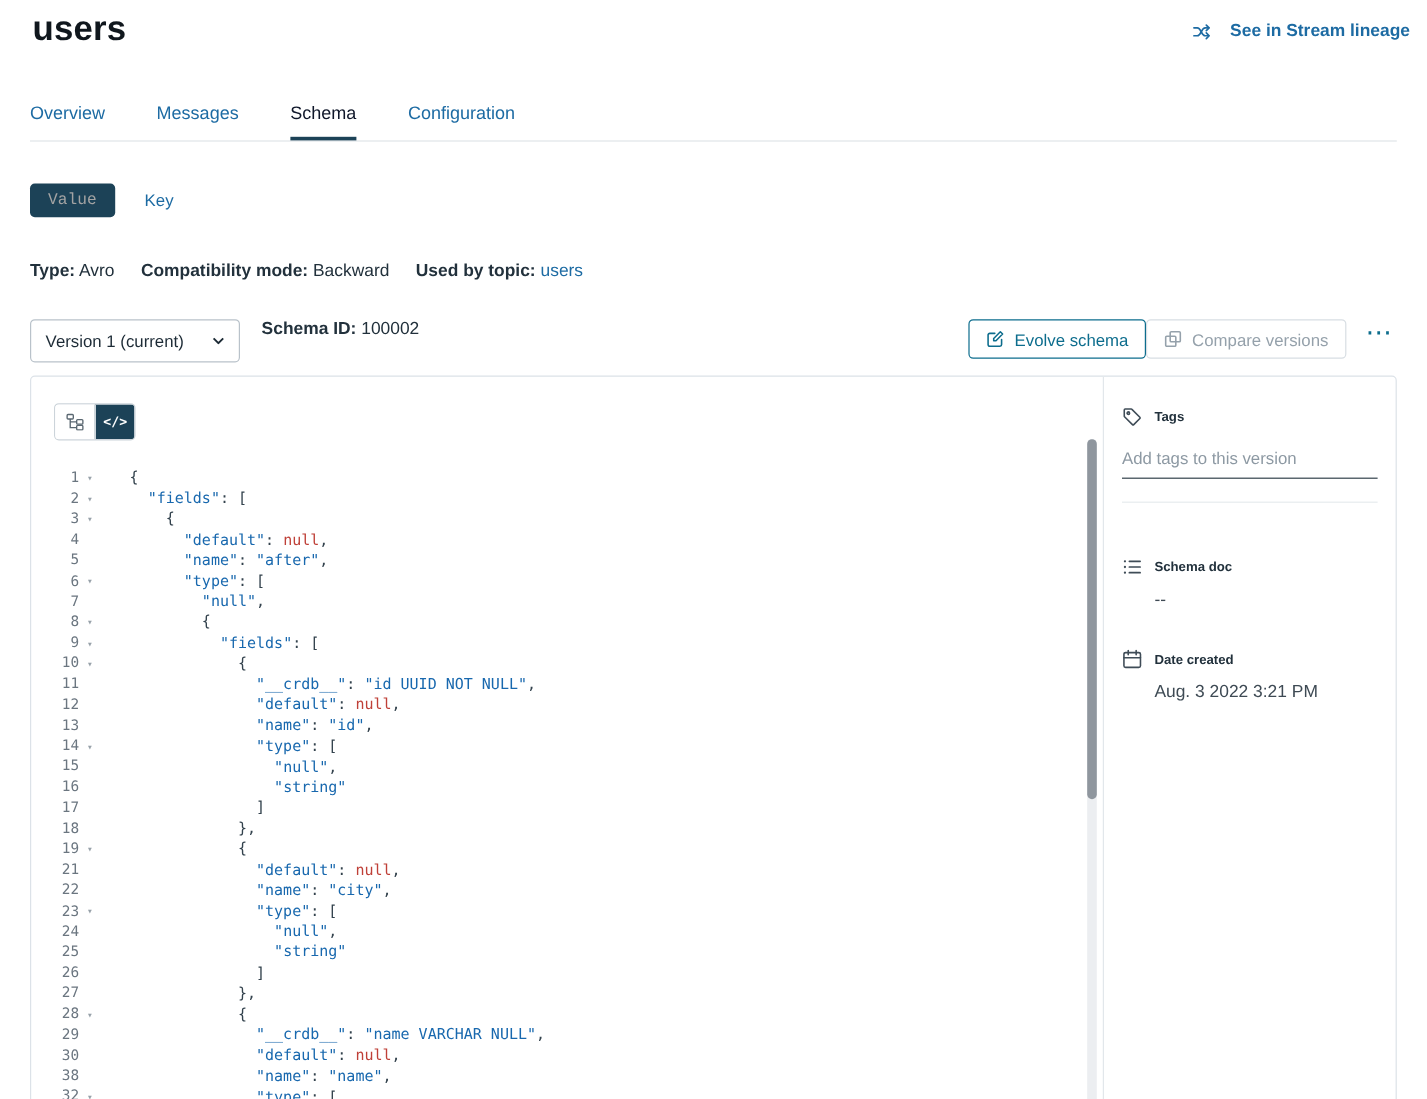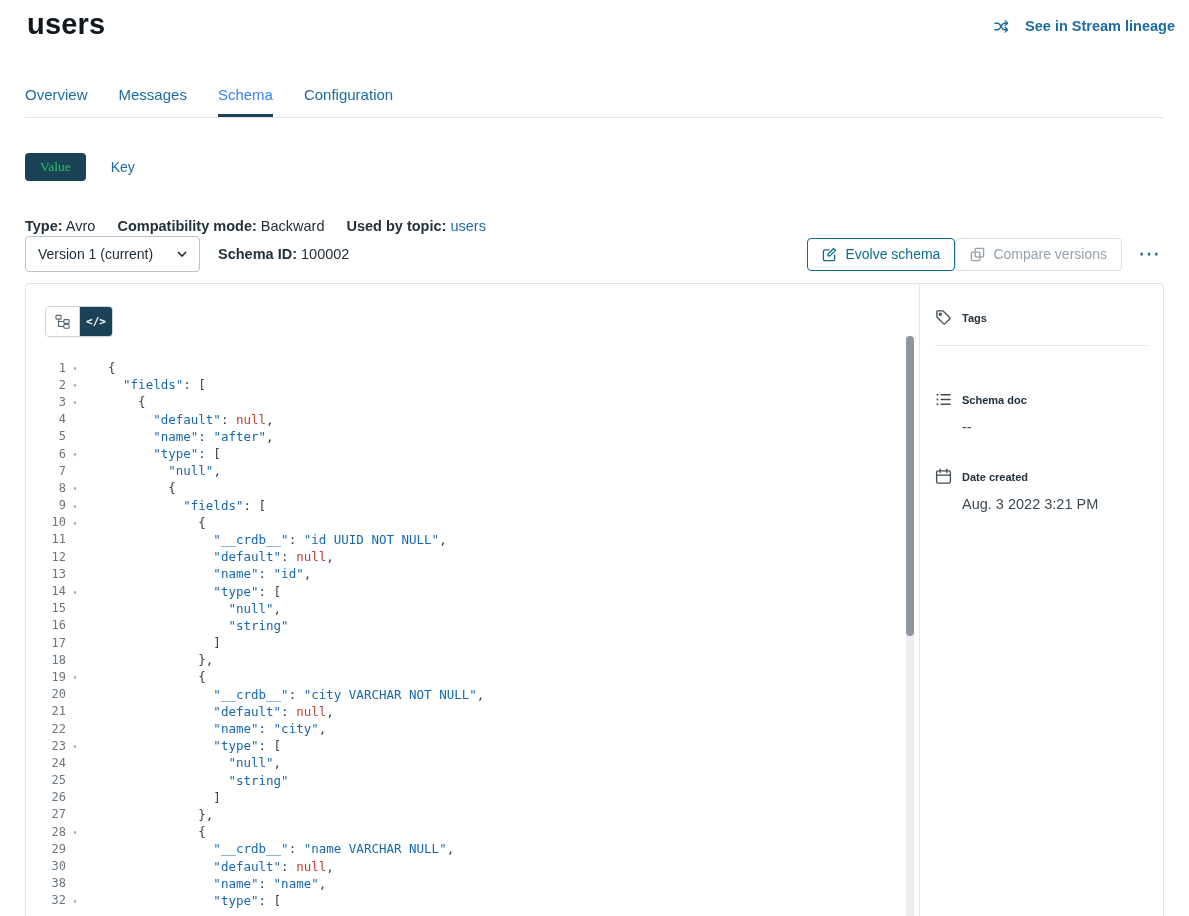--- a/index.html
+++ b/index.html
@@ -13,33 +13,33 @@
   *{box-sizing:border-box}
   html,body{margin:0;padding:0;background:#fff}
   body{width:1189px;height:916px;overflow:hidden;font-family:"Liberation Sans",sans-serif;font-size:14px;color:#22313c}
   .content{padding:0 25px}
   
   .header{display:flex;justify-content:space-between;align-items:flex-start;padding:8px 14px 0 27px}
   .title{font-size:29px;font-weight:700;margin:0;color:#10171d;letter-spacing:.2px}
   .lineage{display:flex;align-items:center;gap:16px;color:var(--link);font-size:14.5px;font-weight:600;margin-top:10px;cursor:pointer;text-decoration:none}
   .ic16{width:15px;height:15px;flex:none}
   
-  .tabbar{display:flex;gap:31px;margin:45px 25px 0 25px;border-bottom:1px solid #e0e4e8}
+  .tabbar{display:flex;gap:43px;margin:45px 25px 0 25px;border-bottom:1px solid #e0e4e8}
   .tab{font-size:15px;color:var(--link);padding-bottom:11px;border-bottom:3px solid transparent;cursor:pointer}
-  .tab.active{color:#3b82f6;border-bottom-color:var(--dark);font-weight:500}
+  .tab.active{color:#0f172a;border-bottom-color:var(--dark);font-weight:500}
   
   .toggles{margin-top:35px;display:flex;align-items:center}
-  .pill{height:28px;padding:0 15px;background:var(--dark);color:#22c55e;border:none;border-radius:4px;font-size:13.5px;font-family:Liberation Serif, serif;cursor:pointer}
+  .pill{height:28px;padding:0 15px;background:var(--dark);color:#a3a3a3;border:none;border-radius:4px;font-size:13.5px;font-family:Liberation Mono, monospace;cursor:pointer}
   .keybtn{background:none;border:none;color:var(--link);font-size:14px;font-family:inherit;margin-left:19px;cursor:pointer}
   
   .meta{display:flex;gap:22px;margin-top:37px;font-size:14.5px;}
   .meta b{font-weight:700}
   .tlink{color:var(--link);text-decoration:none;cursor:pointer}
   
-  .vbar{margin-top:2px;display:flex;align-items:center}
+  .vbar{margin-top:32px;display:flex;align-items:flex-start}
   .select{width:175px;height:36px;border:1px solid #b9c2ca;border-radius:4px;display:flex;align-items:center;justify-content:space-between;padding:0 12px;font-size:14px;color:#1d2b36;cursor:pointer;background:#fff}
   .chev{width:10px;height:6px;stroke:#1d2b36;fill:none;stroke-width:1.6;flex:none}
   .sid{margin-left:18px;font-size:14.5px}
   .spacer{flex:1}
   .btn{height:33px;border-radius:4px;display:inline-flex;align-items:center;gap:8px;padding:0 14px;font-size:14px;font-family:inherit;background:#fff;cursor:pointer}
   .btn svg{width:15px;height:15px;fill:none;stroke:currentColor;stroke-width:1.4}
   .btn.gray{border:1px solid #d8dee3;color:#95a1ab}
   .btn.teal{border:1px solid var(--accent);color:var(--accent);margin-left:20px;font-weight:500}
   .more{margin-left:12px;border:none;background:none;color:var(--accent);font-size:22px;line-height:1;cursor:pointer;padding:0 4px;font-family:inherit}
   
@@ -246,25 +246,20 @@
             <span class="ln">18</span>
             <span class="arr"></span>
             <span class="codeline"><span class="p">            },</span></span>
           </div>
           <div class="cl">
             <span class="ln">19</span>
             <span class="arr">▾</span>
             <span class="codeline"><span class="p">            {</span></span>
           </div>
           <div class="cl">
-            <span class="ln">20</span>
-            <span class="arr"></span>
-            <span class="codeline"><span class="p">              </span><span class="key">"__crdb__"</span><span class="p">: </span><span class="str">"city VARCHAR NOT NULL"</span><span class="p">,</span></span>
-          </div>
-          <div class="cl">
             <span class="ln">21</span>
             <span class="arr"></span>
             <span class="codeline"><span class="p">              </span><span class="key">"default"</span><span class="p">: </span><span class="nul">null</span><span class="p">,</span></span>
           </div>
           <div class="cl">
             <span class="ln">22</span>
             <span class="arr"></span>
             <span class="codeline"><span class="p">              </span><span class="key">"name"</span><span class="p">: </span><span class="str">"city"</span><span class="p">,</span></span>
           </div>
           <div class="cl">
@@ -325,20 +320,21 @@
 
     <aside class="side">
       <div class="sect">
         <div class="shead">
           <svg class="ic18" viewBox="0 0 18 18" fill="none" stroke="currentColor" stroke-width="1.4" stroke-linejoin="round">
               <path d="M2 2.8A.8.8 0 0 1 2.8 2h5.4c.2 0 .4.08.56.23l7 7a.8.8 0 0 1 0 1.13l-5.4 5.4a.8.8 0 0 1-1.13 0l-7-7A.8.8 0 0 1 2 8.2z"></path>
               <circle cx="5.6" cy="5.6" r="1.1"></circle>
             </svg>
           <h3>Tags</h3>
         </div>
+        <input class="taginput" placeholder="Add tags to this version" style="">
         <div class="sdiv"></div>
       </div>
 
       <div class="sect doc">
         <div class="shead">
           <svg class="ic18" viewBox="0 0 18 18" stroke="currentColor" stroke-width="1.5" stroke-linecap="round">
               <path d="M6.5 4h9.5M6.5 9h9.5M6.5 14h9.5" fill="none"></path>
               <circle cx="2.6" cy="4" r="1" fill="currentColor" stroke="none"></circle>
               <circle cx="2.6" cy="9" r="1" fill="currentColor" stroke="none"></circle>
               <circle cx="2.6" cy="14" r="1" fill="currentColor" stroke="none"></circle>

